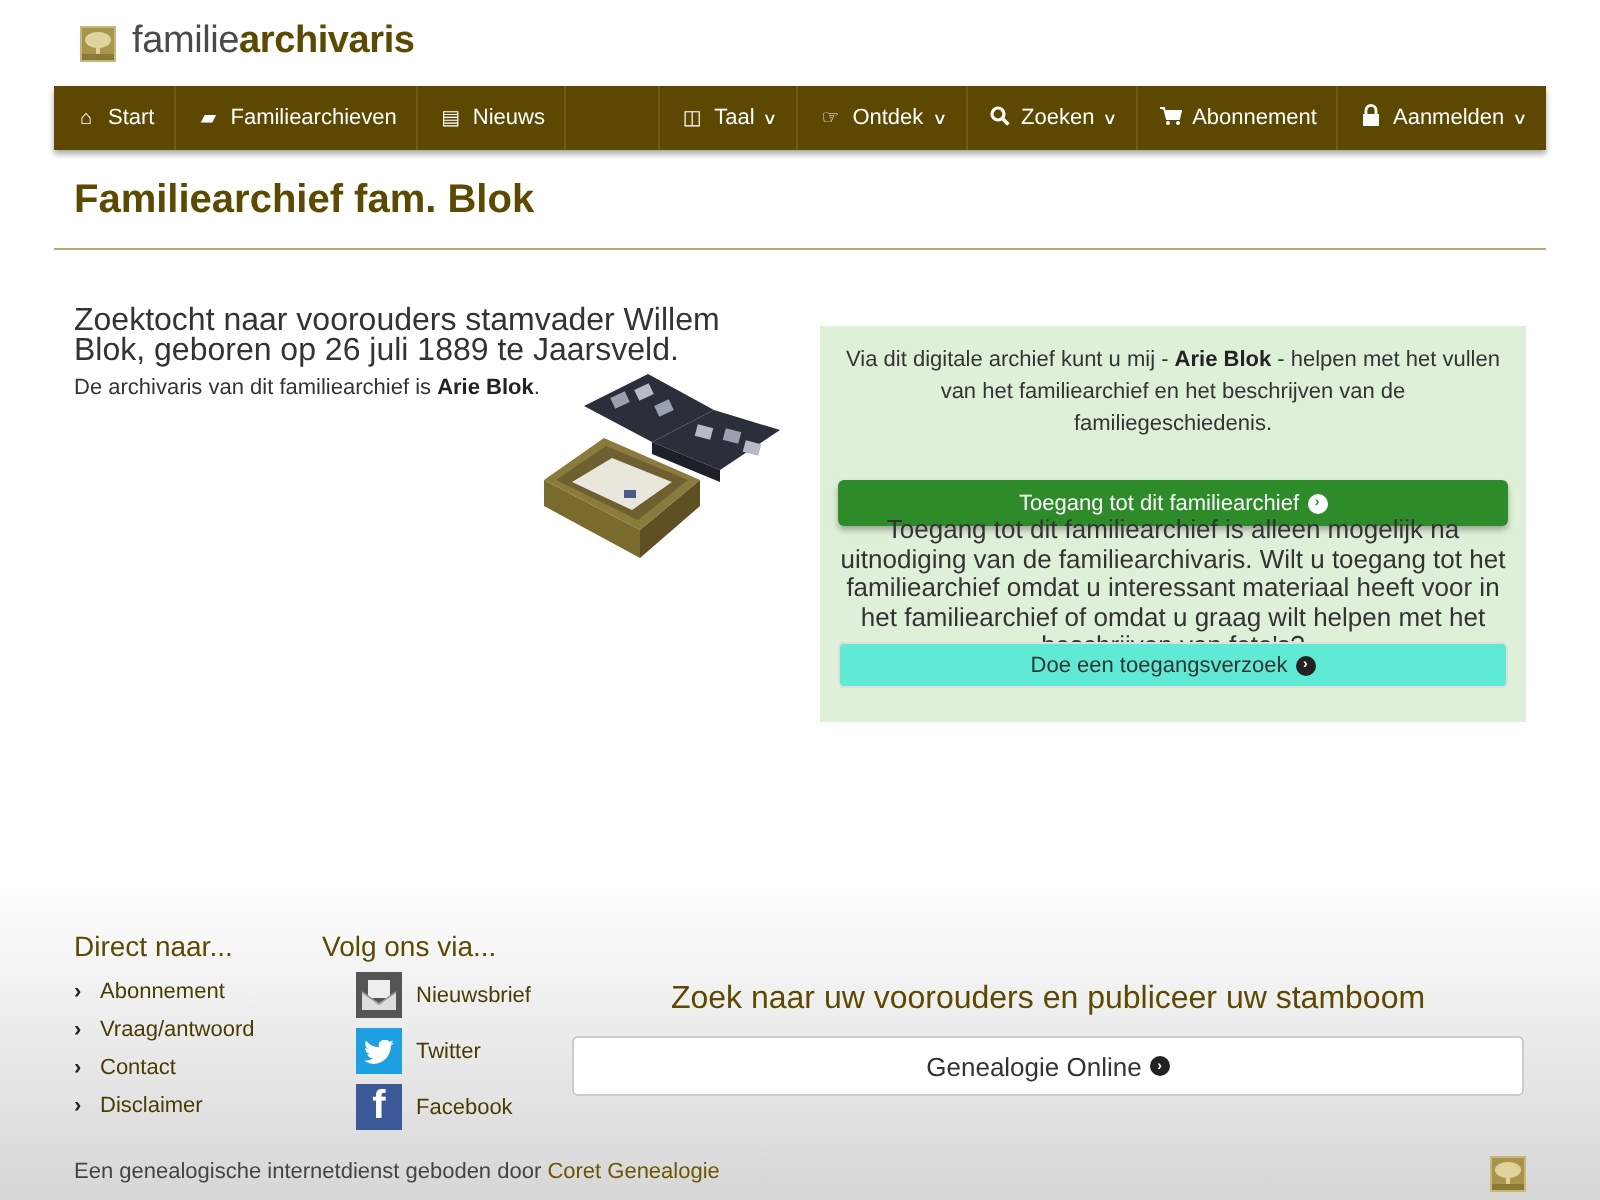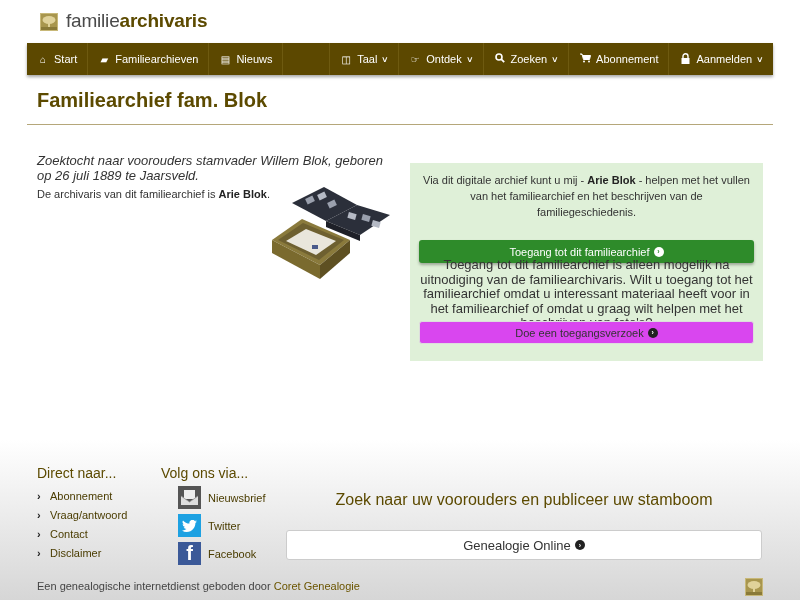--- a/index.html
+++ b/index.html
@@ -19,48 +19,48 @@
   .nav-spacer { flex: 1; border-right: 1px solid #6e5a10; }
   .nav-item:last-child { border-right: none; }
   .nav-icon { display: inline-block; width: 12px; margin-right: 5px; font-size: 10px; text-align: center; }
   .caret { display: inline-block; margin-left: 5px; font-size: 8px; transform: scaleX(1.3); }
 
   
   .page-title { position: absolute; left: 37px; top: 89px; font-size: 20px; color: #5c4a00; font-weight: bold; }
   .title-rule { position: absolute; left: 27px; top: 124px; width: 746px; height: 1px; background: #b5a77a; }
 
   
-  .intro { position: absolute; left: 37px; top: 153px; width: 360px; font-size: 13px; line-height: 15px; color: #333; font-style: italic; }
+  .intro { position: absolute; left: 37px; top: 153px; width: 360px; font-size: 16px; line-height: 15px; color: #333; }
   .archivist { position: absolute; left: 37px; top: 188px; font-size: 11px; color: #333; }
   .archivist b { color: #222; }
   .archive-image { position: absolute; left: 262px; top: 185px; width: 132px; height: 100px; }
 
   
   .panel { position: absolute; left: 410px; top: 163px; width: 353px; height: 198px; background: #dff0d8; }
   .panel-text-1 { position: absolute; left: 10px; top: 9px; width: 333px; text-align: center; font-size: 11px; line-height: 16px; color: #333; }
   .panel-text-1 b { color: #222; }
   .btn-green { position: absolute; left: 9px; top: 45px; width: 335px; height: 23px; background: #2e8b2a; border-radius: 3px; box-shadow: 0 2px 3px rgba(0,0,0,0.3); color: #fff; font-size: 11px; display: flex; align-items: center; justify-content: center; cursor: pointer; margin-top: 32px; }
   .panel-text-2 { position: absolute; left: 8px; top: 95px; width: 337px; text-align: center; font-size: 13px; line-height: 14.5px; color: #333; }
-  .btn-white { position: absolute; left: 9px; top: 158px; width: 335px; height: 23px; background: #d946ef; border: 1px solid #ddd; border-radius: 3px; color: #333; font-size: 11px; display: flex; align-items: center; justify-content: center; cursor: pointer; }
+  .btn-white { position: absolute; left: 9px; top: 158px; width: 335px; height: 23px; background: #5eead4; border: 1px solid #ddd; border-radius: 3px; color: #333; font-size: 11px; display: flex; align-items: center; justify-content: center; cursor: pointer; }
   .circle-arrow { display: inline-flex; width: 10px; height: 10px; border-radius: 50%; margin-left: 4px; align-items: center; justify-content: center; font-size: 7px; font-weight: bold; line-height: 1; }
   .btn-green .circle-arrow { background: #fff; color: #2e8b2a; }
   .btn-white .circle-arrow, .go-btn .circle-arrow { background: #222; color: #fff; }
 
   
   .footer { position: absolute; left: 0; top: 440px; width: 800px; height: 160px; background: linear-gradient(#ffffff, #d6d6d6); }
   .foot-h { position: absolute; font-size: 14px; color: #5c4a00; }
   .foot-h.direct { left: 37px; top: 25px; }
   .foot-h.follow { left: 161px; top: 25px; }
   .foot-link { position: absolute; left: 37px; font-size: 11px; color: #4a3c00; display: flex; align-items: center; cursor: pointer; }
   .chev { display: inline-block; width: 9px; margin-right: 4px; font-weight: bold; color: #222; font-size: 11px; }
   .social { position: absolute; left: 178px; display: flex; align-items: center; cursor: pointer; }
   .social-icon { width: 23px; height: 23px; display: flex; align-items: center; justify-content: center; color: #fff; font-weight: bold; }
   .social-label { margin-left: 7px; font-size: 11px; color: #4a3c00; }
   .promo-title { position: absolute; left: 286px; top: 51px; width: 476px; text-align: center; font-size: 16px; color: #5c4a00; }
-  .go-btn { position: absolute; left: 286px; top: 78px; width: 476px; height: 30px; background: #fff; border: 1px solid #ccc; border-radius: 3px; display: flex; align-items: center; justify-content: center; font-size: 13px; color: #333; cursor: pointer; margin-top: 12px; }
+  .go-btn { position: absolute; left: 286px; top: 78px; width: 476px; height: 30px; background: #fff; border: 1px solid #ccc; border-radius: 3px; display: flex; align-items: center; justify-content: center; font-size: 13px; color: #333; cursor: pointer; }
   .credit { position: absolute; left: 37px; top: 140px; font-size: 11px; color: #444; }
   .credit a { color: #6b5500; text-decoration: none; cursor: pointer; }
   .foot-logo { position: absolute; left: 745px; top: 138px; width: 18px; height: 18px; }
 </style>
 </head>
 <body>
 
 <div class="header">
   <svg class="logo-icon" viewBox="0 0 18 18">
     <rect x="0" y="0" width="18" height="18" fill="#c8b878"></rect>

